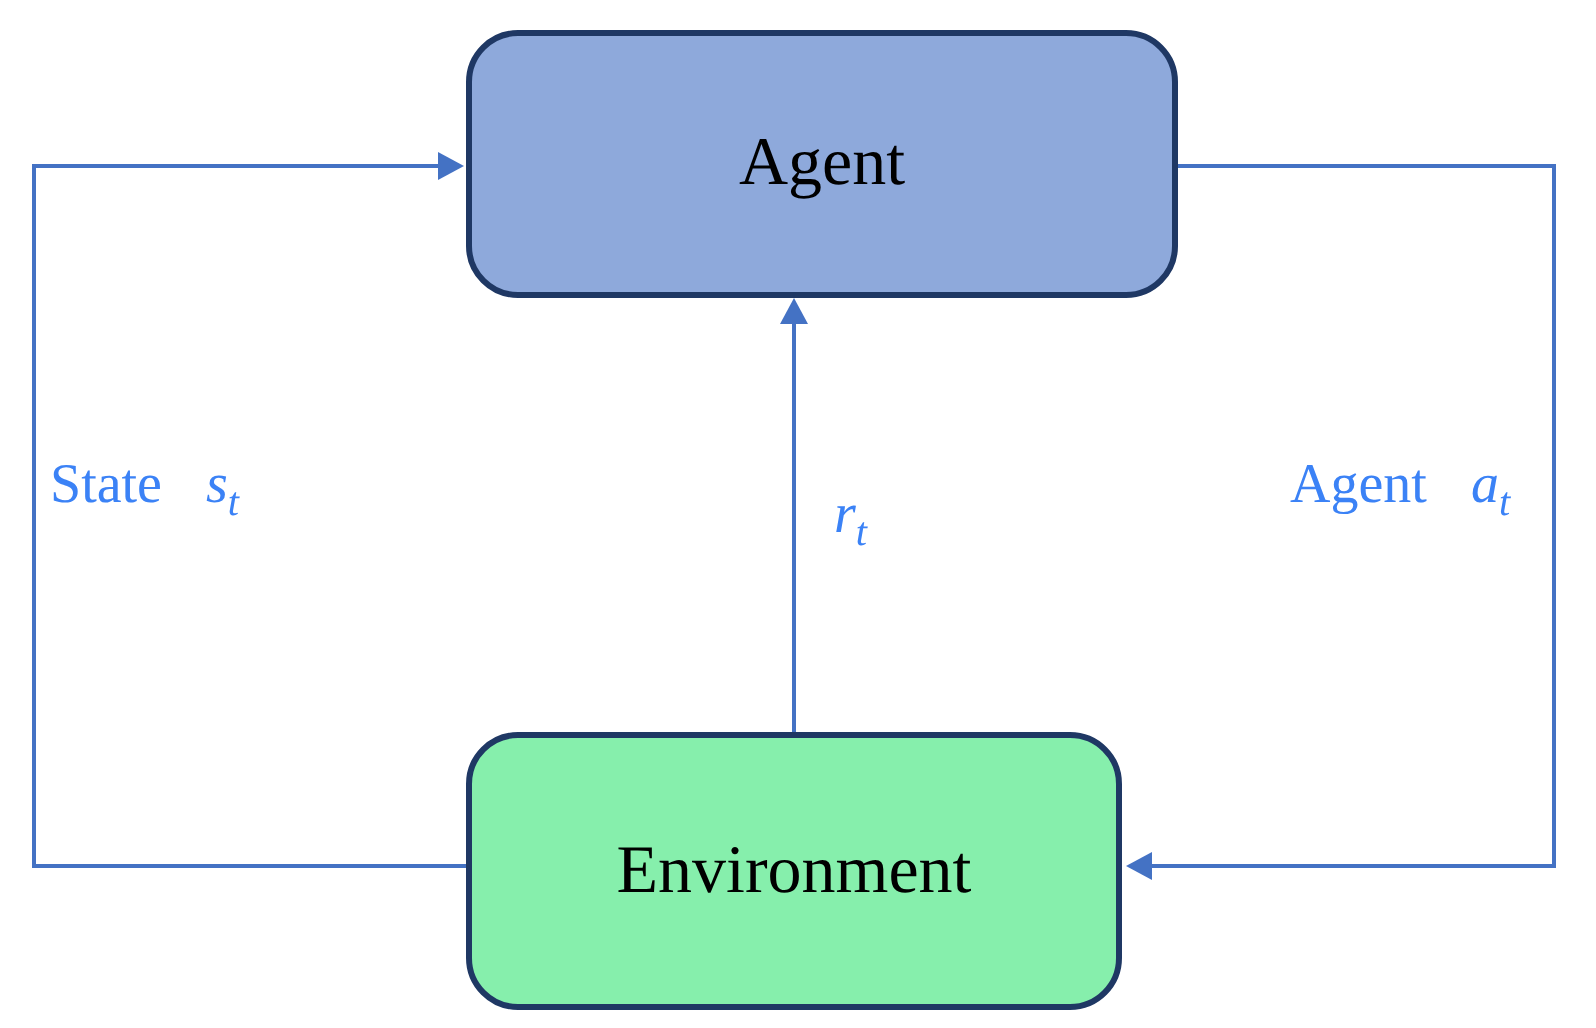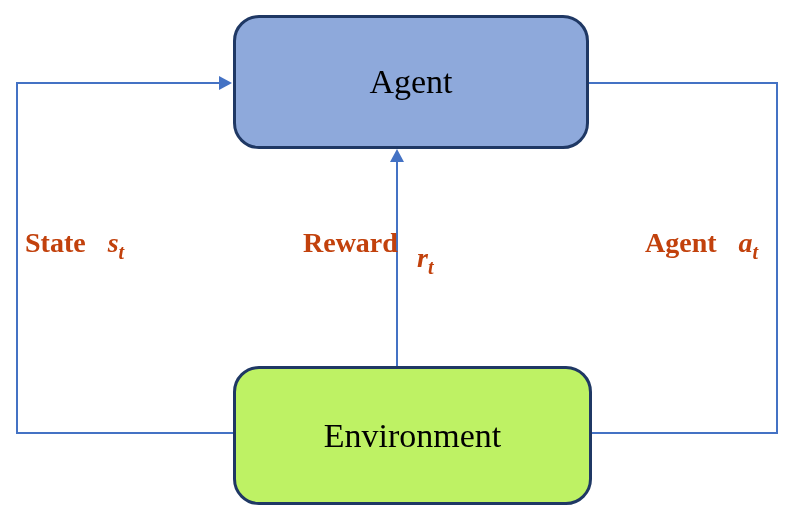--- a/index.html
+++ b/index.html
@@ -26,22 +26,22 @@
     color: #000000;
     box-sizing: border-box;
   }
   .node-agent {
     left: 233px; top: 15px;
     width: 356px; height: 134px;
     background: #8EA9DB;
   }
   .node-environment {
     left: 233px; top: 366px;
-    width: 359px; height: 139px;
-    background: #bef264;
+    width: 328px; height: 139px;
+    background: #86efac;
   }
   .edge-line {
     position: absolute;
     background: #4472C4;
   }
   .line-left-vertical       { left: 16px;  top: 82px;  width: 2px;   height: 352px; }
   .line-topleft-horizontal  { left: 16px;  top: 82px;  width: 206px; height: 2px; }
   .line-topright-horizontal { left: 561px; top: 82px;  width: 217px; height: 2px; }
   .line-right-vertical      { left: 776px; top: 82px;  width: 2px;   height: 352px; }
   .line-bottomright-horizontal { left: 576px; top: 432px; width: 202px; height: 2px; }
@@ -65,23 +65,22 @@
   }
   .arrow-up {
     left: 390px; top: 149px;
     border-left: 7px solid transparent;
     border-right: 7px solid transparent;
     border-bottom: 13px solid #4472C4;
   }
   .edge-label {
     position: absolute;
     font-size: 28px;
-    color: #c2410c;
+    color: #3b82f6;
     white-space: nowrap;
-    font-weight: bold;
   }
   .label-state  { left: 25px;  top: 227px; }
   .label-reward { left: 303px; top: 227px; }
   .label-reward-symbol { left: 417px; top: 242px; }
   .label-action { left: 645px; top: 227px; }
   .math-symbol {
     font-style: italic;
   }
   .math-symbol-gap {
     margin-left: 22px;
@@ -116,23 +115,20 @@
   </div>
 
   <div class="node node-environment">
     <span>Environment</span>
   </div>
 
   <div class="edge-label label-state">
     <span>State</span><span class="math-symbol math-symbol-gap"><span>s</span><sub>t</sub></span>
   </div>
 
-  <div class="edge-label label-reward">
-    <span>Reward</span>
-  </div>
   <div class="edge-label label-reward-symbol">
     <span class="math-symbol"><span>r</span><sub>t</sub></span>
   </div>
 
   <div class="edge-label label-action">
     <span>Agent</span><span class="math-symbol math-symbol-gap"><span>a</span><sub>t</sub></span>
   </div>
 
 </div>
 

